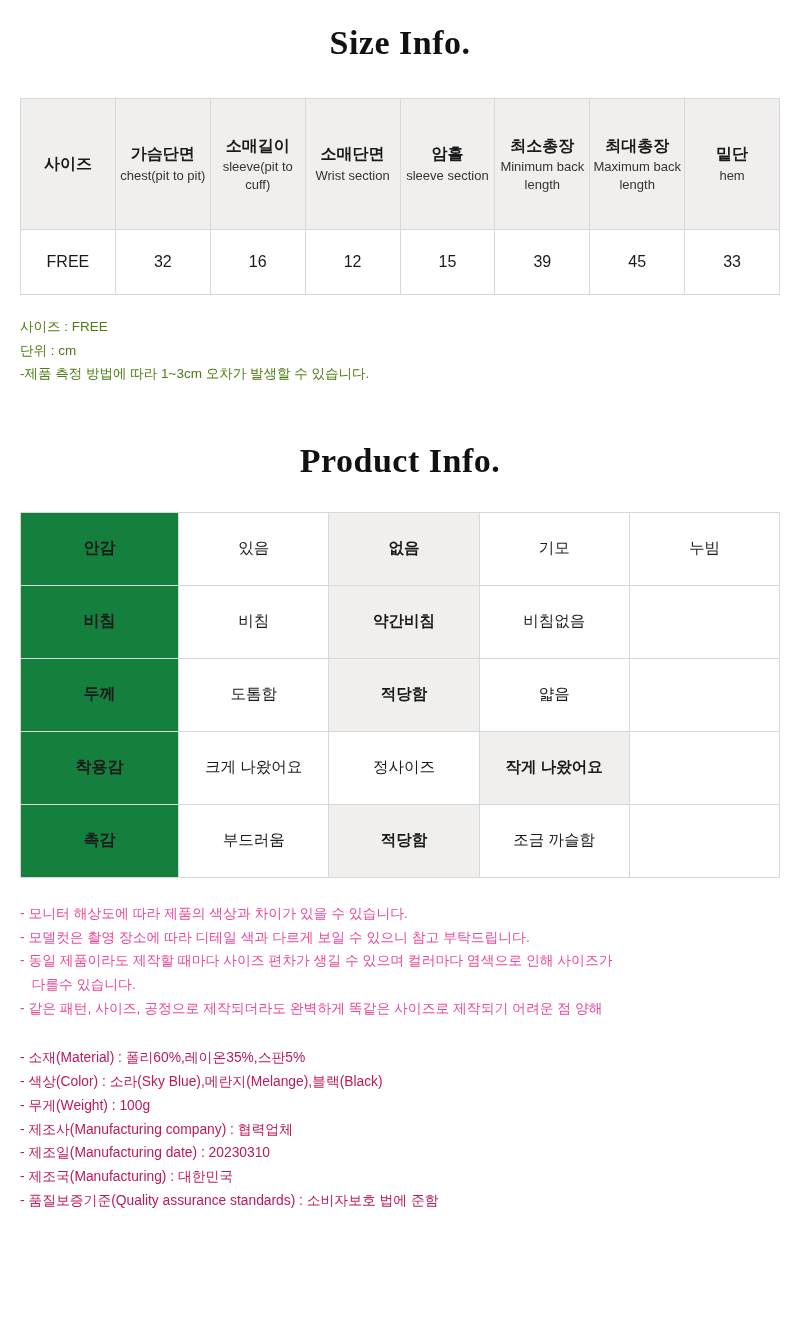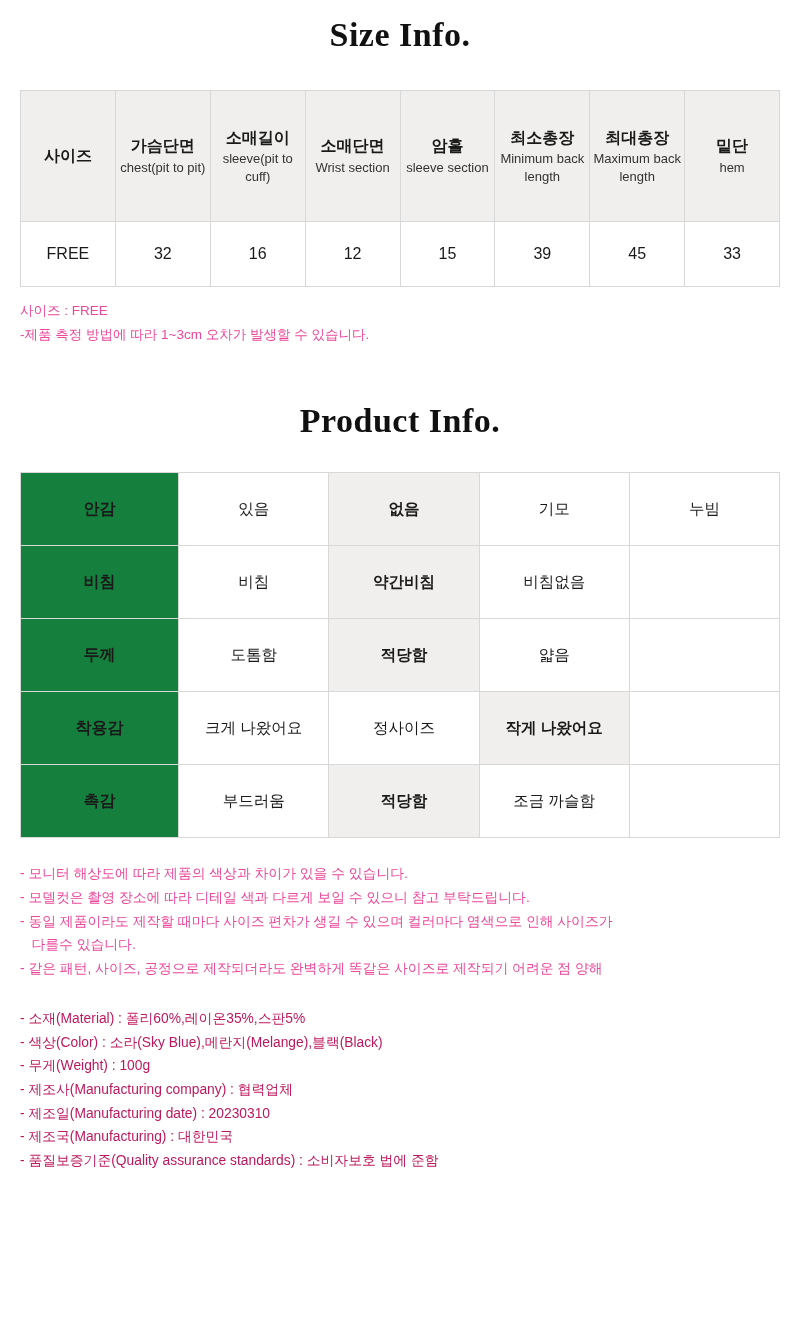--- a/index.html
+++ b/index.html
@@ -19,21 +19,21 @@
     position: relative;
   }
   .heading {
     font-family: "Liberation Serif", serif;
     font-size: 34px;
     font-weight: 700;
     text-align: center;
     letter-spacing: 0.5px;
     color: #111111;
   }
-  #size-heading { padding-top: 16px; }
+  #size-heading { padding-top: 24px; }
   #product-heading { padding-top: 56px; }
 
   
   .size-table-wrap {
     margin: 36px 20px 0 20px;
   }
   table.size-table {
     width: 760px;
     border-collapse: collapse;
     table-layout: fixed;
@@ -70,23 +70,23 @@
     height: 62px;
     font-size: 16px;
     color: #1a1a1a;
   }
   table.size-table tbody td.first-col {
     font-size: 16px;
     margin-left: 24px;
   }
 
   .notes {
-    margin: 12px 20px 0 20px;
+    margin: 20px 20px 0 20px;
     font-size: 13.5px;
-    color: #ec4899;
+    color: #4d7c0f;
     line-height: 1.75;
   }
   .notes div { white-space: pre; }
 
   
   .product-table-wrap {
     margin: 32px 20px 0 20px;
   }
   table.product-table {
     width: 760px;
@@ -185,20 +185,21 @@
           <td>39</td>
           <td>45</td>
           <td>33</td>
         </tr>
       </tbody>
     </table>
   </div>
 
   <div class="notes">
     <div>사이즈 : FREE</div>
+    <div>단위 : cm</div>
     <div>-제품 측정 방법에 따라 1~3cm 오차가 발생할 수 있습니다.</div>
   </div>
 
   <div class="heading" id="product-heading">Product Info.</div>
 
   <div class="product-table-wrap">
     <table class="product-table">
       <tbody>
         <tr>
           <td class="label">안감</td>

